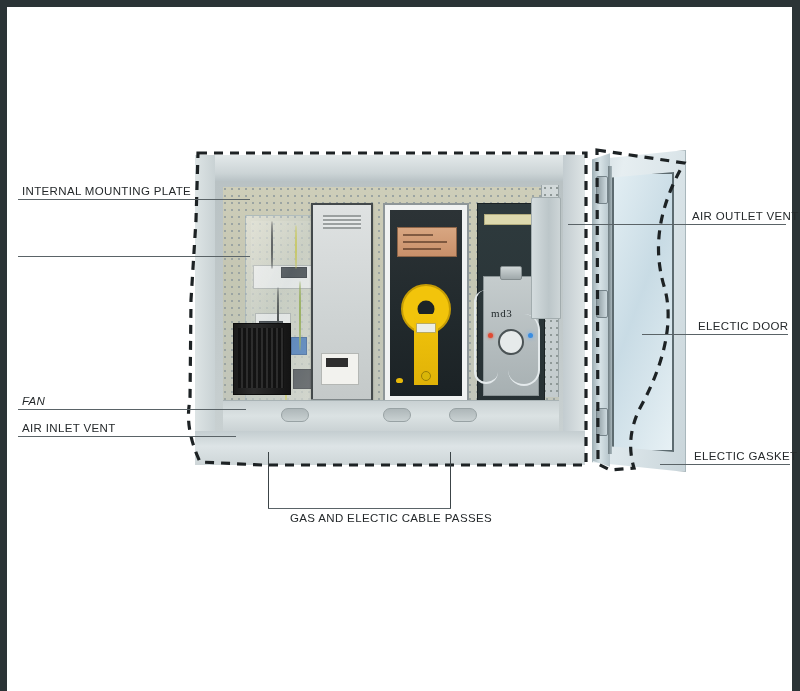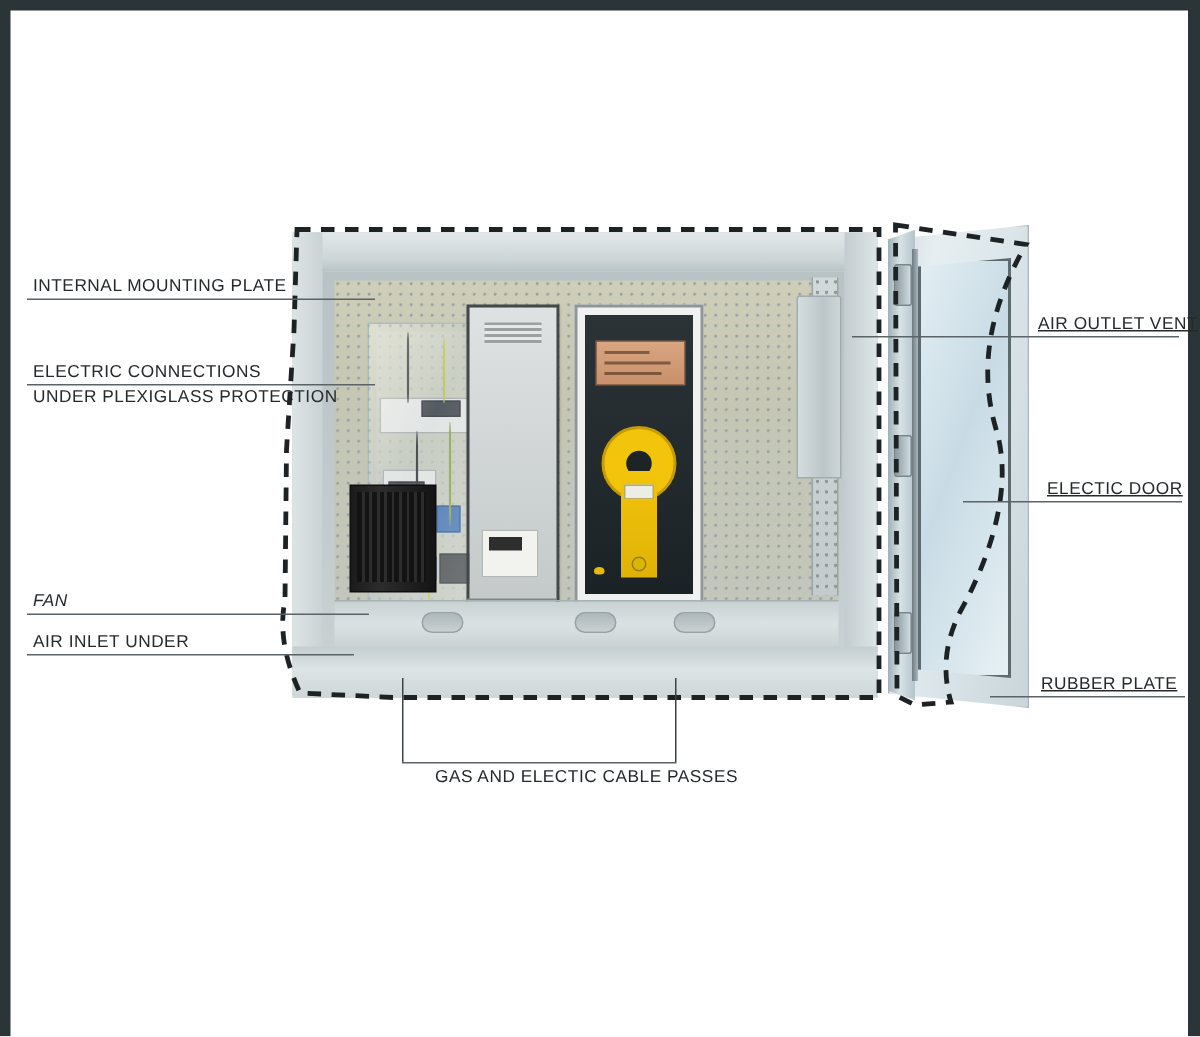--- a/index.html
+++ b/index.html
@@ -39,21 +39,21 @@
 
   
   .label {
     position: absolute;
     font-size: 11.5px;
     letter-spacing: 0.35px;
     color: #25292b;
     white-space: nowrap;
     line-height: 15px;
   }
-  .label.right { text-align: left; text-decoration: underline; }
+  .label.right { text-align: left; }
 
   
   .leader {
     position: absolute;
     height: 0;
     border-top: 1px solid #5a6367;
   }
   .leader-v {
     position: absolute;
     width: 0;
@@ -511,20 +511,32 @@
           </div>
           <div class="yellow-ring"></div>
           <div class="yellow-strip">
             <div class="yellow-strip-lbl"></div>
             <div class="strip-knob"></div>
           </div>
           <div class="det-bee"></div>
         </div>
       </div>
 
+      <div class="md3-bay">
+        <div class="md3-tag"></div>
+        <div class="md3-unit">
+          <div class="md3-cap"></div>
+          <div class="md3-text">md3</div>
+          <div class="md3-dial"></div>
+          <div class="led-red"></div>
+          <div class="led-blue"></div>
+        </div>
+        <div class="tube" style="left:-4px; top:86px; width:22px; height:92px; border-right:none; border-top:none;"></div>
+        <div class="tube" style="left:30px; top:110px; width:30px; height:70px; border-left:none; border-top:none;"></div>
+      </div>
 
       <div class="vent-col"></div>
 
       <div class="bottom-plate">
         <div class="pass-hole" style="left:58px;"></div>
         <div class="pass-hole" style="left:160px;"></div>
         <div class="pass-hole" style="left:226px;"></div>
       </div>
     </div>
   </div>
@@ -561,28 +573,26 @@
   <div class="leader" style="left:568px; top:224px; width:218px;"></div>
   <div class="leader" style="left:642px; top:334px; width:146px;"></div>
   <div class="leader" style="left:660px; top:464px; width:130px;"></div>
 
   <div class="leader-v" style="left:268px; top:452px; height:56px;"></div>
   <div class="leader-v" style="left:450px; top:452px; height:56px;"></div>
   <div class="leader" style="left:268px; top:508px; width:183px;"></div>
 
   <div class="label" style="left:22px; top:184px;">INTERNAL MOUNTING PLATE</div>
 
-  <div class="label" style="left:22px; top:241px;">ELECTRIC CONNECTIONS</div>
-  <div class="label" style="left:22px; top:258px;">UNDER PLEXIGLASS PROTECTION</div>
 
   <div class="label" style="left:22px; top:394px;font-style:italic;">FAN</div>
 
-  <div class="label" style="left:22px; top:421px;">AIR INLET UNDER</div>
+  <div class="label" style="left:22px; top:421px;">AIR INLET VENT</div>
 
   <div class="label right" style="left:692px; top:209px;">AIR OUTLET VENT</div>
 
   <div class="label right" style="left:698px; top:319px;">ELECTIC DOOR</div>
 
-  <div class="label right" style="left:694px; top:449px;">RUBBER PLATE</div>
+  <div class="label right" style="left:694px; top:449px;">ELECTIC GASKET</div>
 
   <div class="label" style="left:290px; top:511px;">GAS AND ELECTIC CABLE PASSES</div>
 
 </div>
 
 </body></html>

